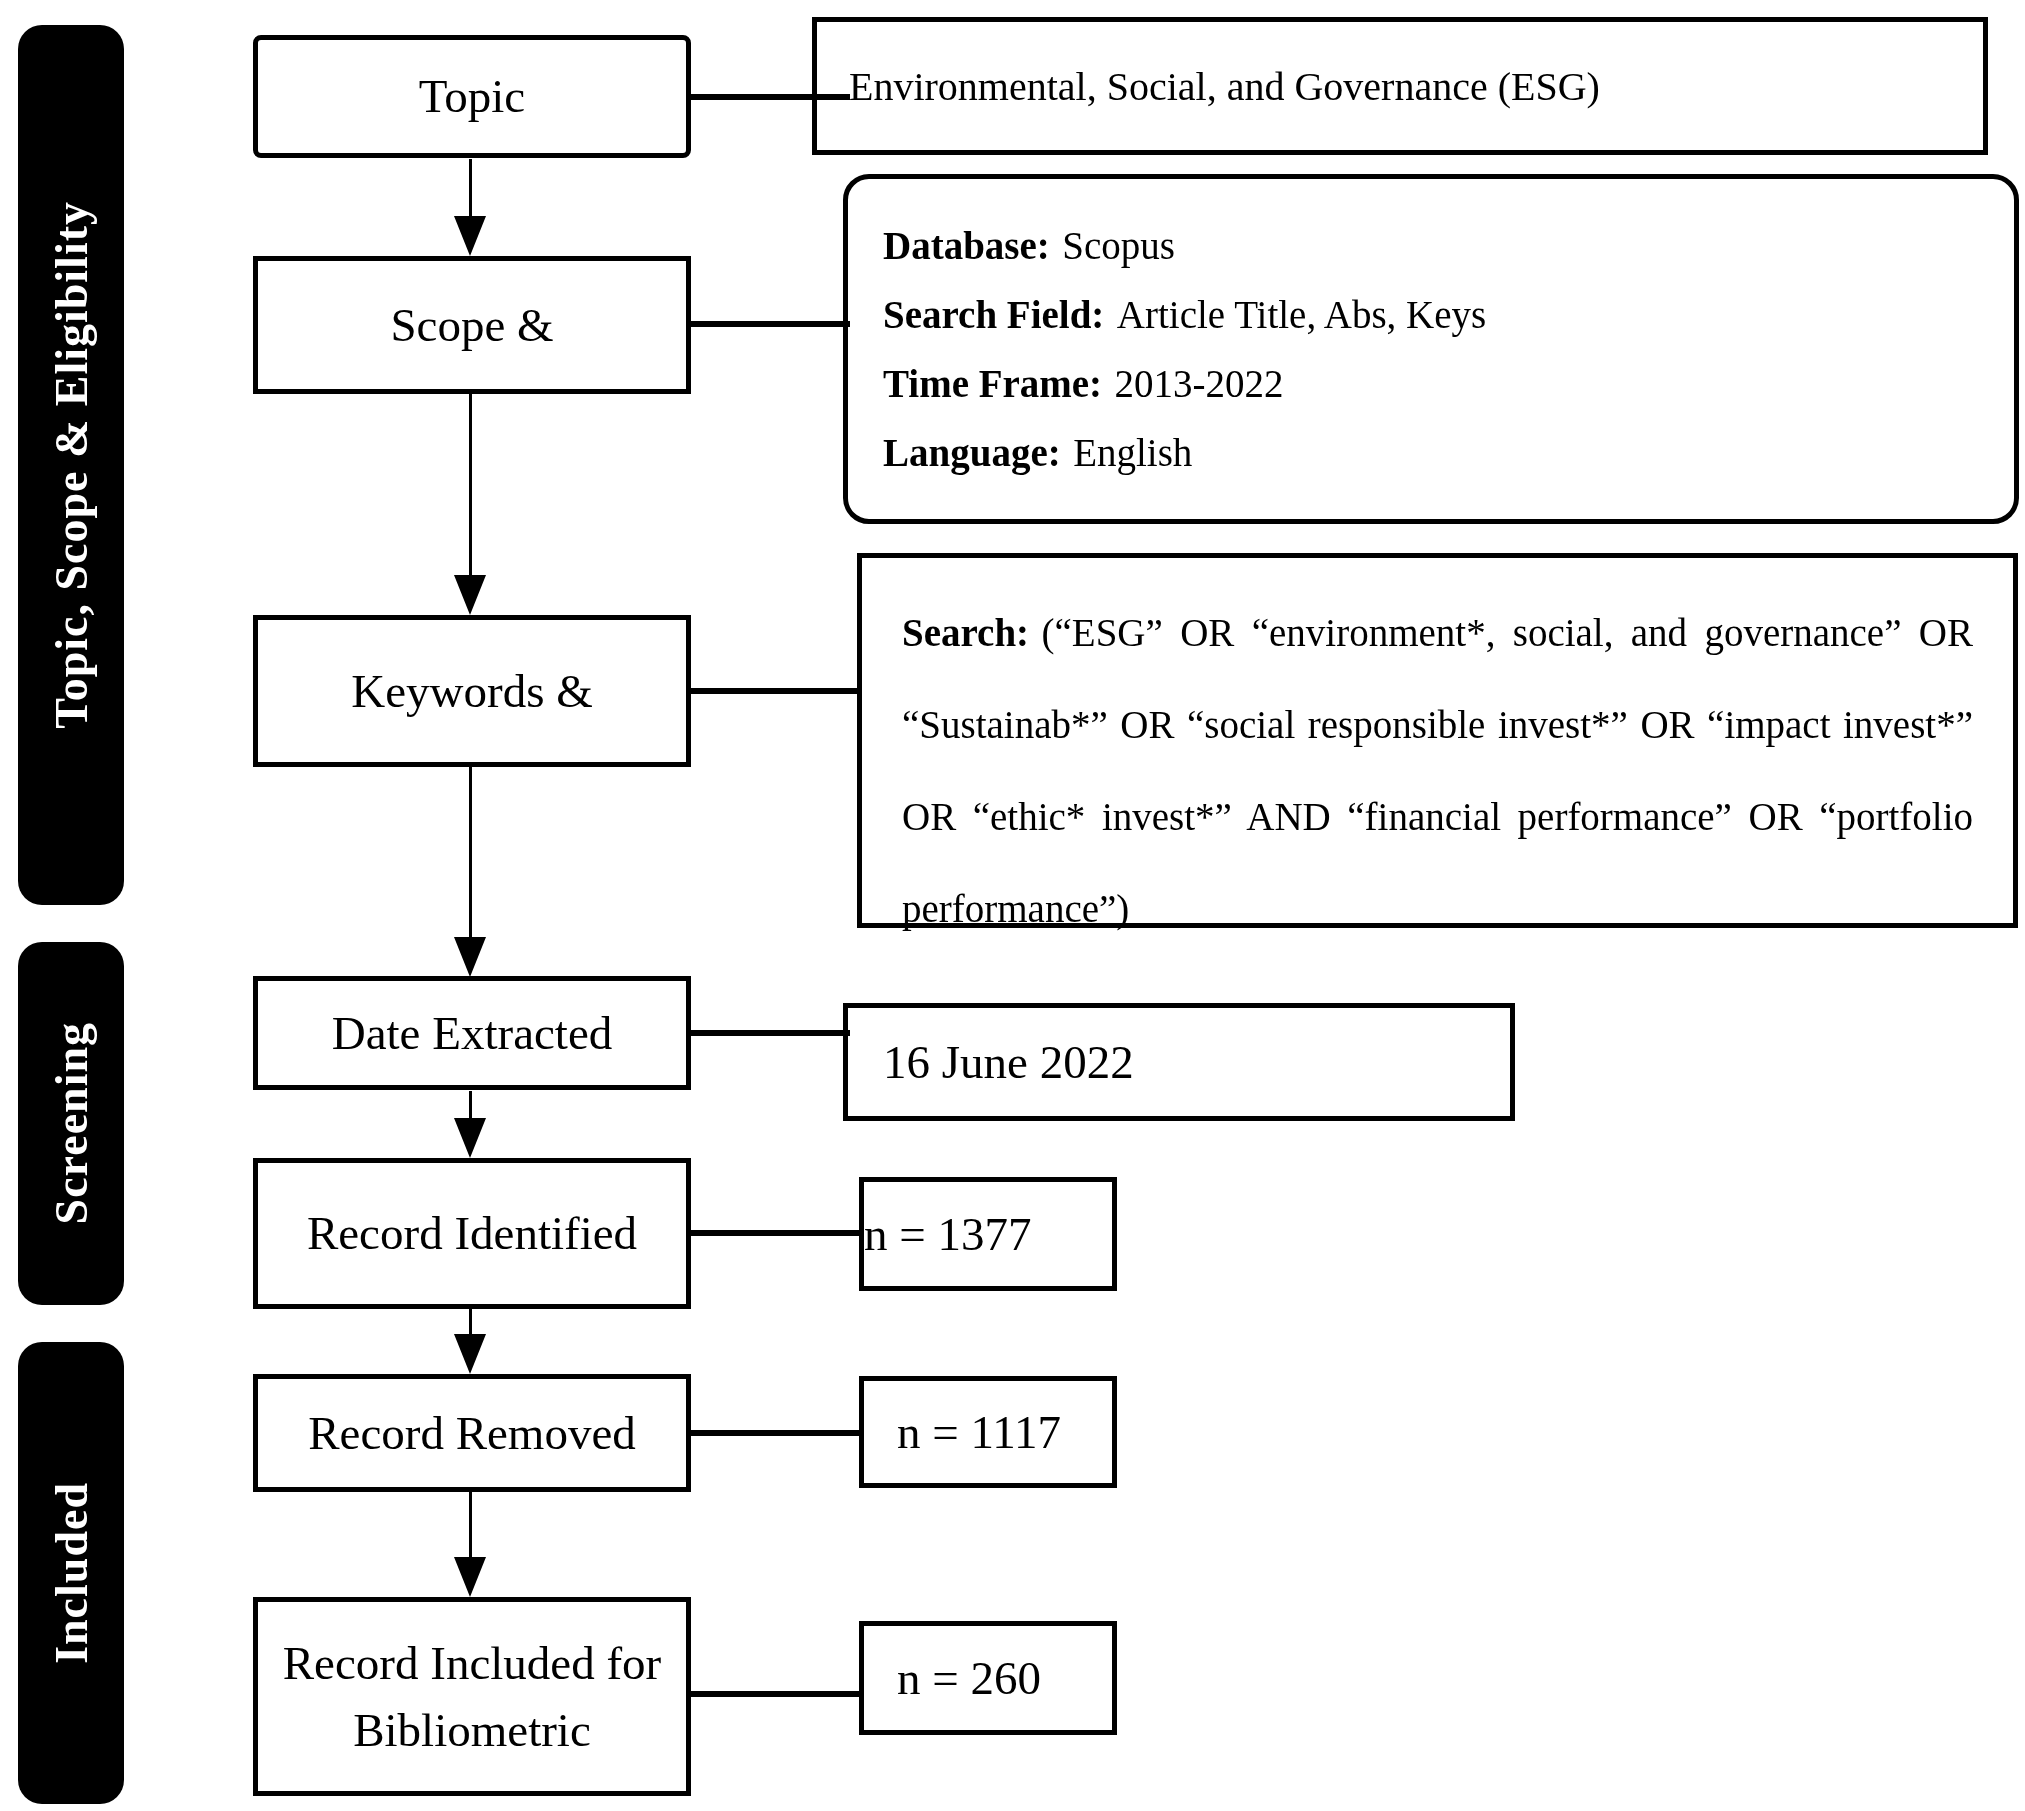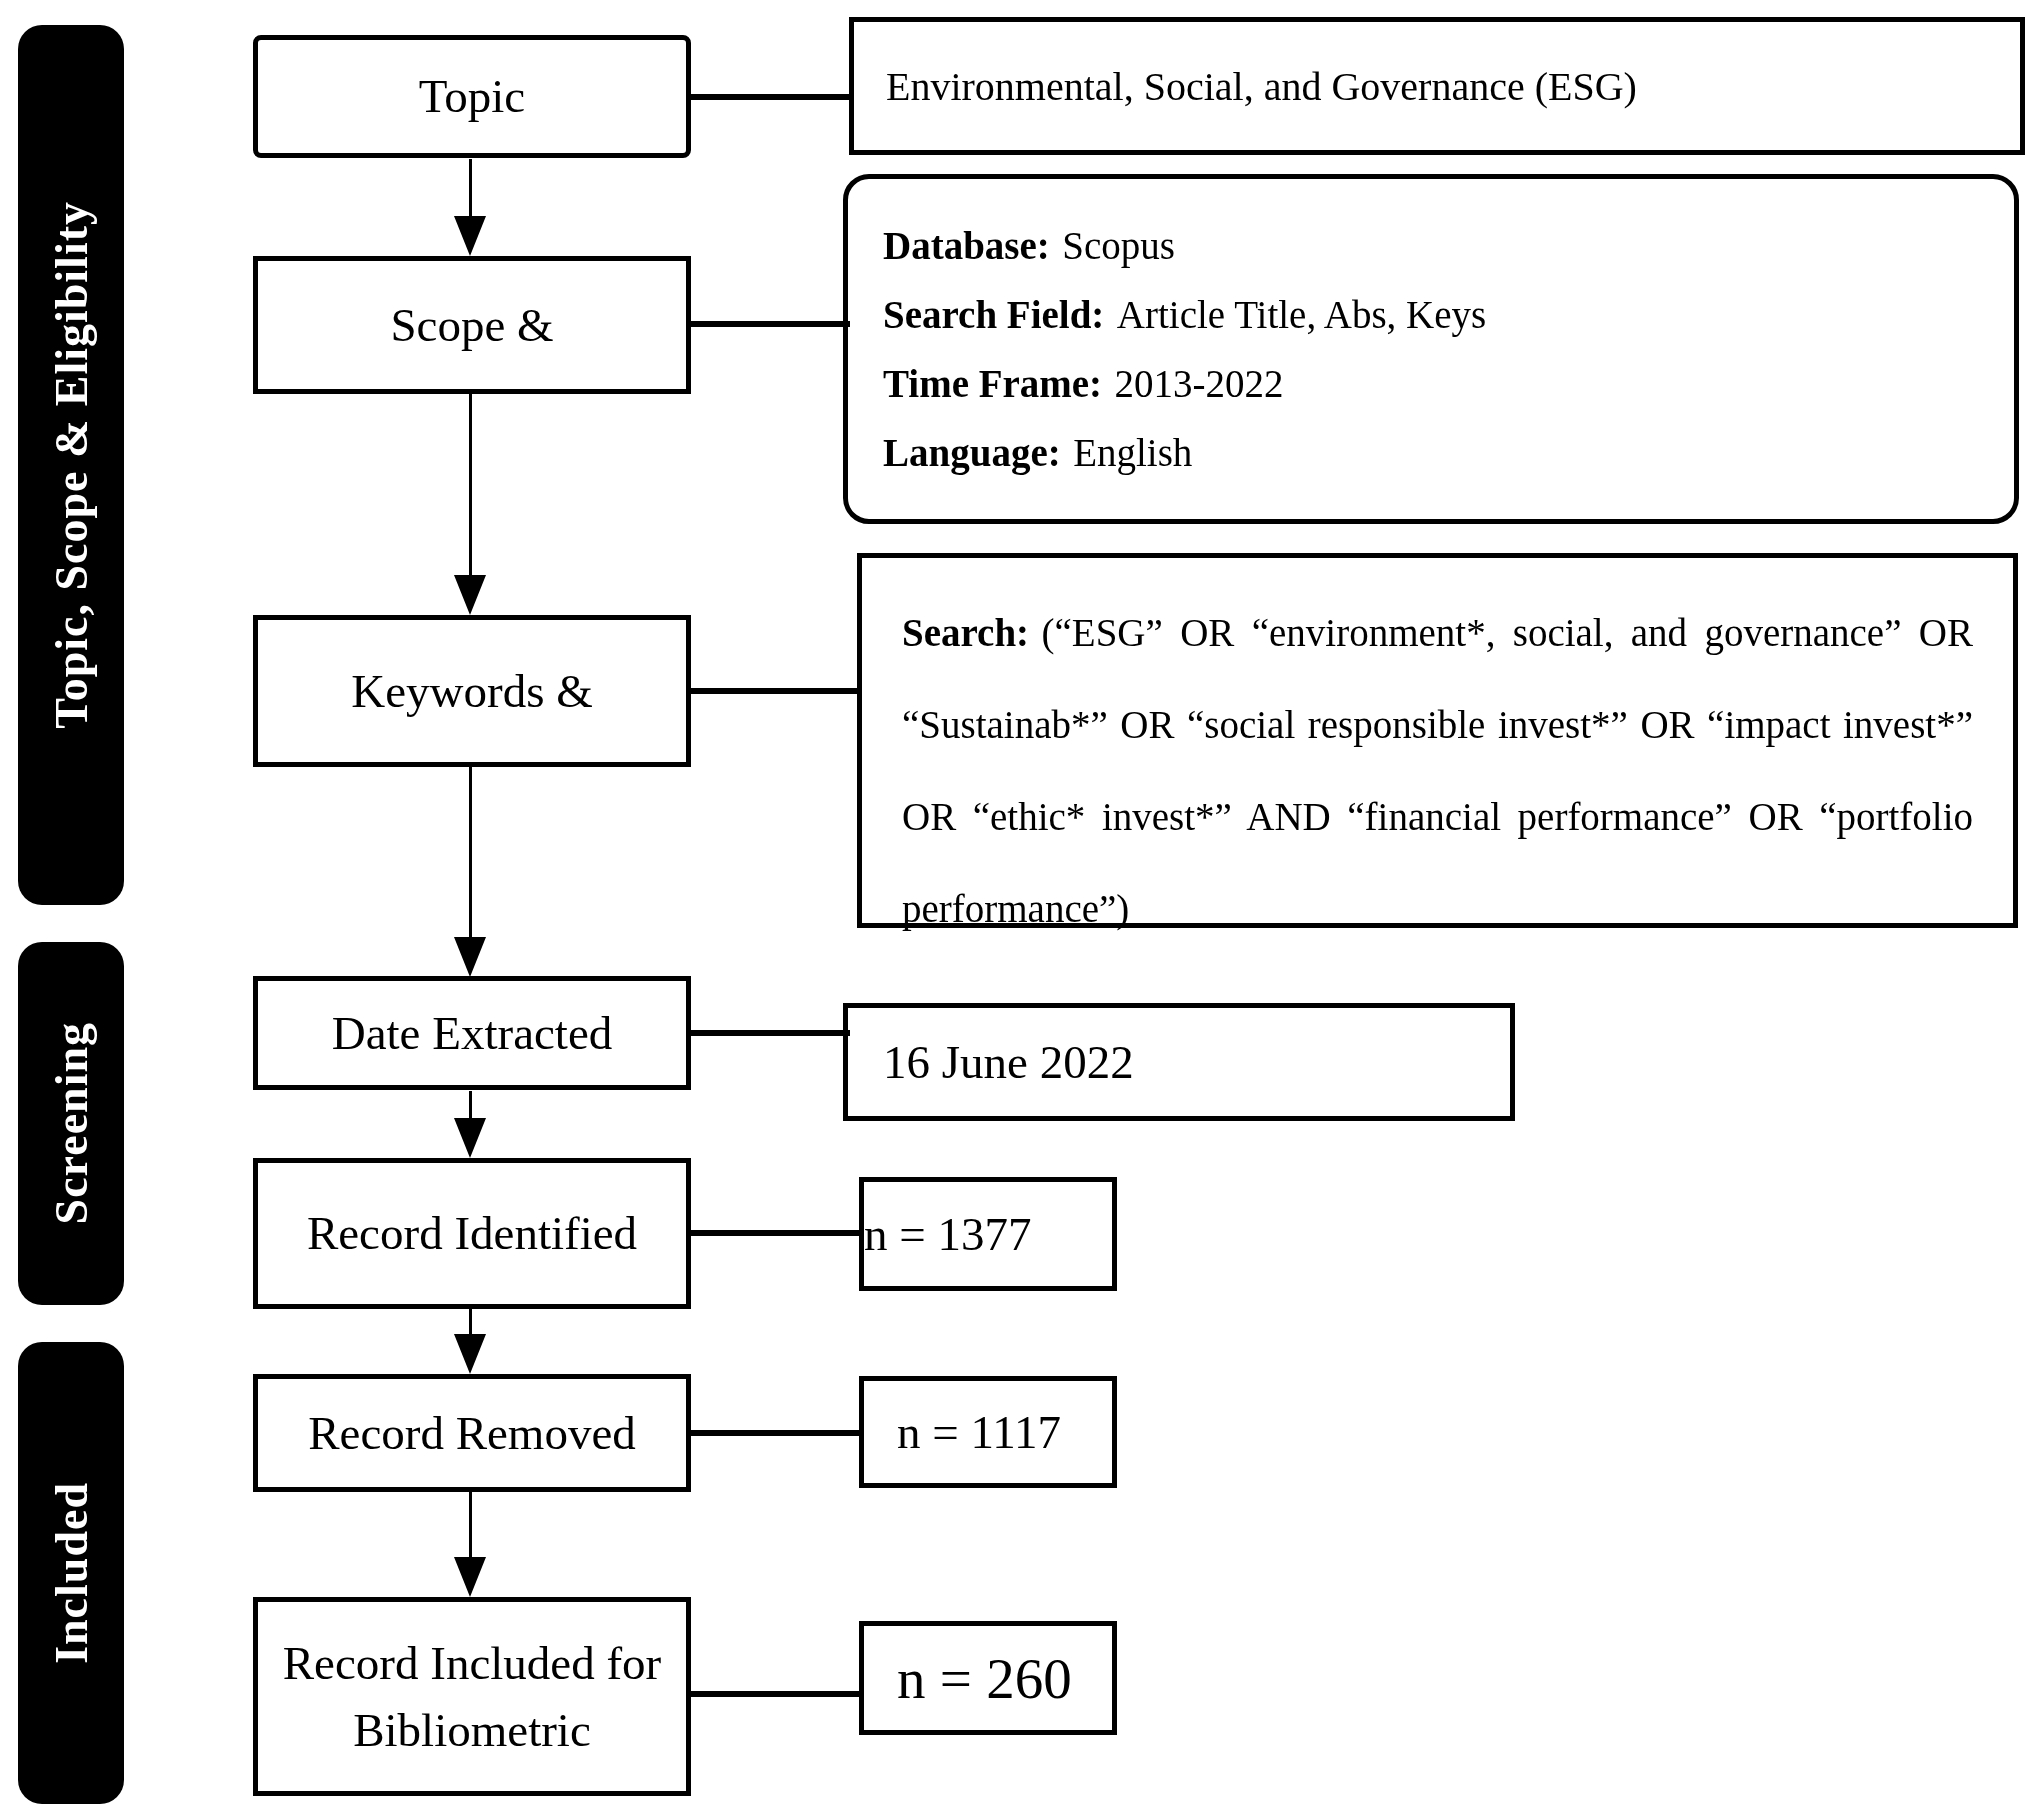--- a/index.html
+++ b/index.html
@@ -53,27 +53,27 @@
 
   
   .rbox {
     position: absolute;
     background: #ffffff;
     border: 5.5px solid #000000;
     box-sizing: border-box;
   }
   .rbox.flexv { display: flex; align-items: center; }
 
-  #esg-box   { left: 849px; top: 17px;   width: 1176px; height: 138px; font-size: 40px; padding-left: 32px; }
+  #esg-box   { left: 812px; top: 17px;   width: 1176px; height: 138px; font-size: 40px; padding-left: 32px; }
   #scope-box { left: 843px; top: 174px;  width: 1176px; height: 350px; border-radius: 26px; }
   #search-box{ left: 857px; top: 553px; width: 1161px; height: 375px; }
   #date-box  { left: 843px; top: 1003px; width: 672px; height: 118px; font-size: 47px; padding-left: 35px; }
   #n1-box    { left: 859px; top: 1177px; width: 258px;  height: 114px; font-size: 47px; }
   #n2-box    { left: 859px; top: 1376px; width: 258px;  height: 112px; font-size: 47px; padding-left: 33px; }
-  #n3-box    { left: 859px; top: 1621px; width: 258px;  height: 114px; font-size: 57px; padding-left: 33px; }
+  #n3-box    { left: 859px; top: 1621px; width: 258px;  height: 114px; font-size: 47px; padding-left: 33px; }
 
   #scope-box .kv-wrap {
     display: flex;
     flex-direction: column;
     justify-content: space-between;
     height: 100%;
     box-sizing: border-box;
     padding: 44px 35px;
     font-size: 39px;
   }

